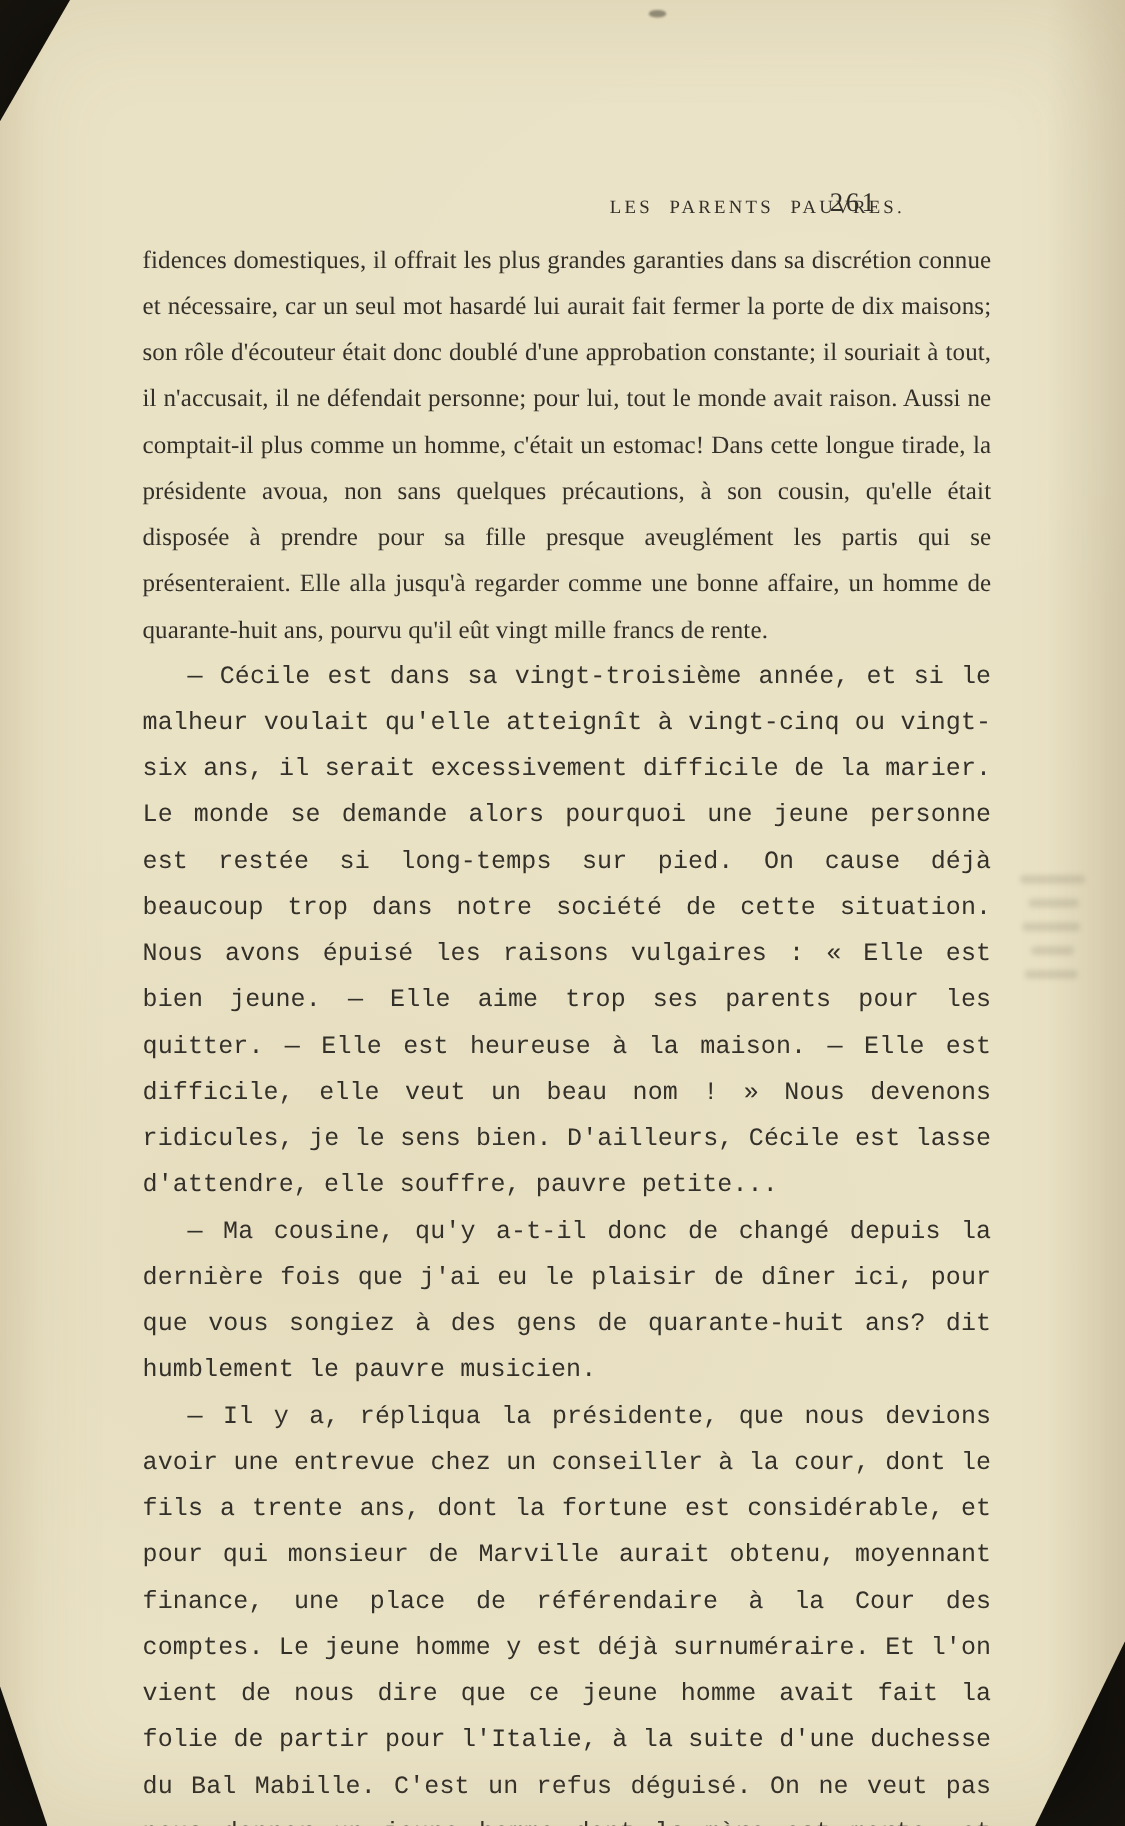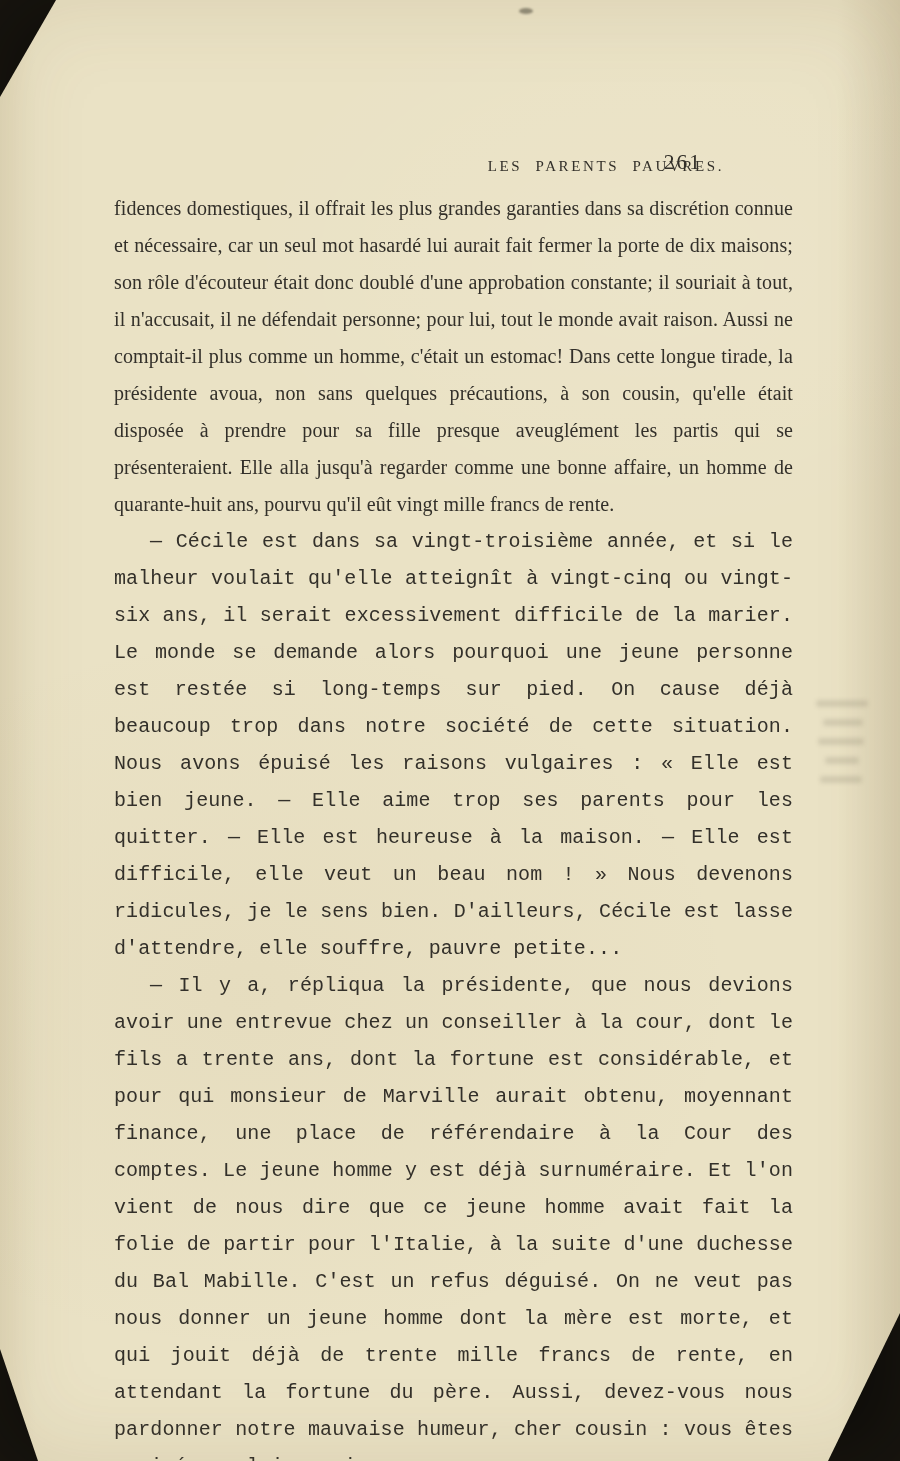--- a/index.html
+++ b/index.html
@@ -92,20 +92,21 @@
 <div class="paper-texture"></div>
 
 <div class="page-header">
   <span class="running-title">LES PARENTS PAUVRES.</span>
   <span class="page-number">261</span>
 </div>
 
 <div class="text-block">
   <p class="para">fidences domestiques, il offrait les plus grandes garanties dans sa discrétion connue et nécessaire, car un seul mot hasardé lui aurait fait fermer la porte de dix maisons; son rôle d'écouteur était donc doublé d'une approbation constante; il souriait à tout, il n'accusait, il ne défendait personne; pour lui, tout le monde avait raison. Aussi ne comptait-il plus comme un homme, c'était un estomac! Dans cette longue tirade, la présidente avoua, non sans quelques précautions, à son cousin, qu'elle était disposée à prendre pour sa fille presque aveuglément les partis qui se présenteraient. Elle alla jusqu'à regarder comme une bonne affaire, un homme de quarante-huit ans, pourvu qu'il eût vingt mille francs de rente.</p>
   <p class="para indent">— Cécile est dans sa vingt-troisième année, et si le malheur voulait qu'elle atteignît à vingt-cinq ou vingt-six ans, il serait excessivement difficile de la marier. Le monde se demande alors pourquoi une jeune personne est restée si long-temps sur pied. On cause déjà beaucoup trop dans notre société de cette situation. Nous avons épuisé les raisons vulgaires : « Elle est bien jeune. — Elle aime trop ses parents pour les quitter. — Elle est heureuse à la maison. — Elle est difficile, elle veut un beau nom ! » Nous devenons ridicules, je le sens bien. D'ailleurs, Cécile est lasse d'attendre, elle souffre, pauvre petite...</p>
+  <p class="para indent">— Ma cousine, qu'y a-t-il donc de changé depuis la dernière fois que j'ai eu le plaisir de dîner ici, pour que vous songiez à des gens de quarante-huit ans? dit humblement le pauvre musicien.</p>
   <p class="para indent">— Il y a, répliqua la présidente, que nous devions avoir une entrevue chez un conseiller à la cour, dont le fils a trente ans, dont la fortune est considérable, et pour qui monsieur de Marville aurait obtenu, moyennant finance, une place de référendaire à la Cour des comptes. Le jeune homme y est déjà surnuméraire. Et l'on vient de nous dire que ce jeune homme avait fait la folie de partir pour l'Italie, à la suite d'une duchesse du Bal Mabille. C'est un refus déguisé. On ne veut pas nous donner un jeune homme dont la mère est morte, et qui jouit déjà de trente mille francs de rente, en attendant la fortune du père. Aussi, devez-vous nous pardonner notre mauvaise humeur, cher cousin : vous êtes arrivé en pleine crise.</p>
 </div>
 
 <div class="bleed">
   <span></span>
     <span></span>
     <span></span>
     <span></span>
     <span></span>
 </div>

